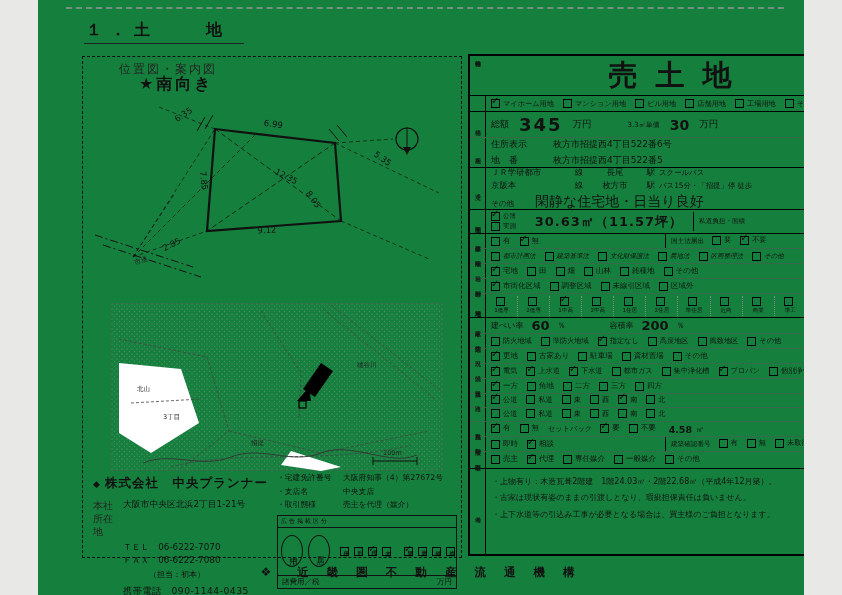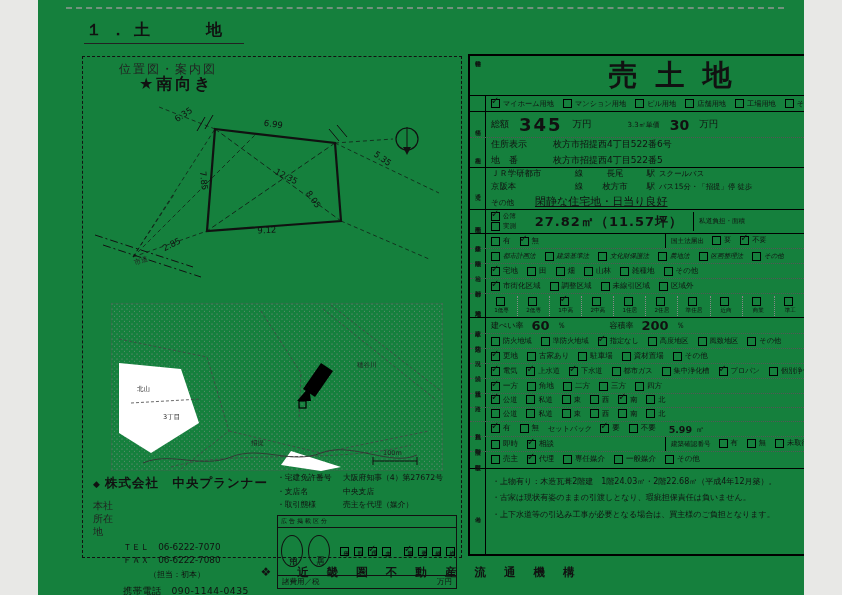--- a/index.html
+++ b/index.html
@@ -64,21 +64,21 @@
   .kvrow{display:flex;}
   .kvk{width:62px;flex:none;}
   .tcol{flex:1;display:flex;flex-direction:column;gap:2px;font-size:8.4px;}
   .trow{display:flex;align-items:baseline;}
   .t-line{width:80px;}
   .t-sfx{width:16px;text-align:center;flex:none;}
   .t-sta{width:56px;text-align:center;}
   .t-note{flex:1;font-size:7.4px;}
   .t-min{width:20px;text-align:right;font-weight:bold;}
   .t-o{width:44px;font-size:7.6px;}
-  .t-text{font-size:11px;text-decoration:underline;}
+  .t-text{font-size:14px;}
   .doccol{display:flex;flex-direction:column;gap:1px;font-size:6.4px;}
   .area-val{font-size:13px;font-weight:bold;letter-spacing:1px;margin:0 10px;white-space:nowrap;}
   .sub{border-left:1px solid #000;align-self:stretch;display:flex;align-items:center;padding:0 5px;box-sizing:border-box;}
   .sub-lab{font-size:6.6px;line-height:1.25;text-align:center;}
   .sub-unit{font-size:8px;margin-left:auto;}
   .f-s7{font-size:7.2px;} .f-s65{font-size:6.5px;font-style:italic;} .f-s75{font-size:7.5px;}
   .zcell{flex:1;display:flex;flex-direction:column;align-items:center;gap:1px;border-left:1px dotted #888;padding:1px 0;}
   .zcell:first-child{border-left:none;}
   .zlbl{font-size:5.6px;white-space:nowrap;}
   .r-num{font-size:13px;font-weight:bold;margin:0 8px;}
@@ -186,20 +186,21 @@
     <svg class="squig" width="280" height="24" viewBox="0 0 280 24">
       <path d="M2,16 C30,4 60,22 90,10 S150,18 180,6 S250,20 276,8" stroke="#333" stroke-width=".9" fill="none"></path>
     </svg>
 
     <div class="company">
       <div class="co-name">
         <span class="co-icon">◆</span><span>株式会社　中央プランナー</span>
       </div>
       <div class="co-grid">
         <div class="co-lab">本社 所在地</div>
+        <div class="co-addr">大阪市中央区北浜2丁目1-21号</div>
       </div>
       <div class="co-tels">
         <div>ＴＥＬ　06-6222-7070</div>
         <div>ＦＡＸ　06-6222-7080</div>
       </div>
       <div class="co-note">（担当：初本）</div>
       <div class="co-mob">携帯電話　090-1144-0435</div>
     </div>
 
     <div class="agentcol">
@@ -371,21 +372,21 @@
         <div class="doccol">
             <span class="chk">
               <span class="box checked"></span>
               <span class="clbl">公簿</span>
             </span>
             <span class="chk">
               <span class="box"></span>
               <span class="clbl">実測</span>
             </span>
           </div>
-        <span class="area-val">27.82㎡（11.57坪）</span>
+        <span class="area-val">30.63㎡（11.57坪）</span>
         <div class="sub" style="flex:1;">
           <span class="sub-lab">私道負担・面積</span>
           <span class="sub-unit">㎡</span>
         </div>
       </div>
     </div>
 
     <div class="frow" style="height:15px;">
       <div class="rlabel">建築条件</div>
       <div class="fcont f-s75">
@@ -746,21 +747,21 @@
             </span></span>
         <span class="f-s7">セットバック</span>
         <span style="width:8px;"></span>
         <span><span class="chk">
               <span class="box checked"></span>
               <span class="clbl">要</span>
             </span><span class="chk">
               <span class="box"></span>
               <span class="clbl">不要</span>
             </span></span>
-        <span class="w-num">5.99</span>
+        <span class="w-num">4.58</span>
         <span class="w-unit">㎡</span>
       </div>
     </div>
 
     <div class="frow" style="height:15px;">
       <div class="rlabel">引渡時期</div>
       <div class="fcont f-s75">
           <span class="chk">
             <span class="box"></span>
             <span class="clbl">即時</span>

